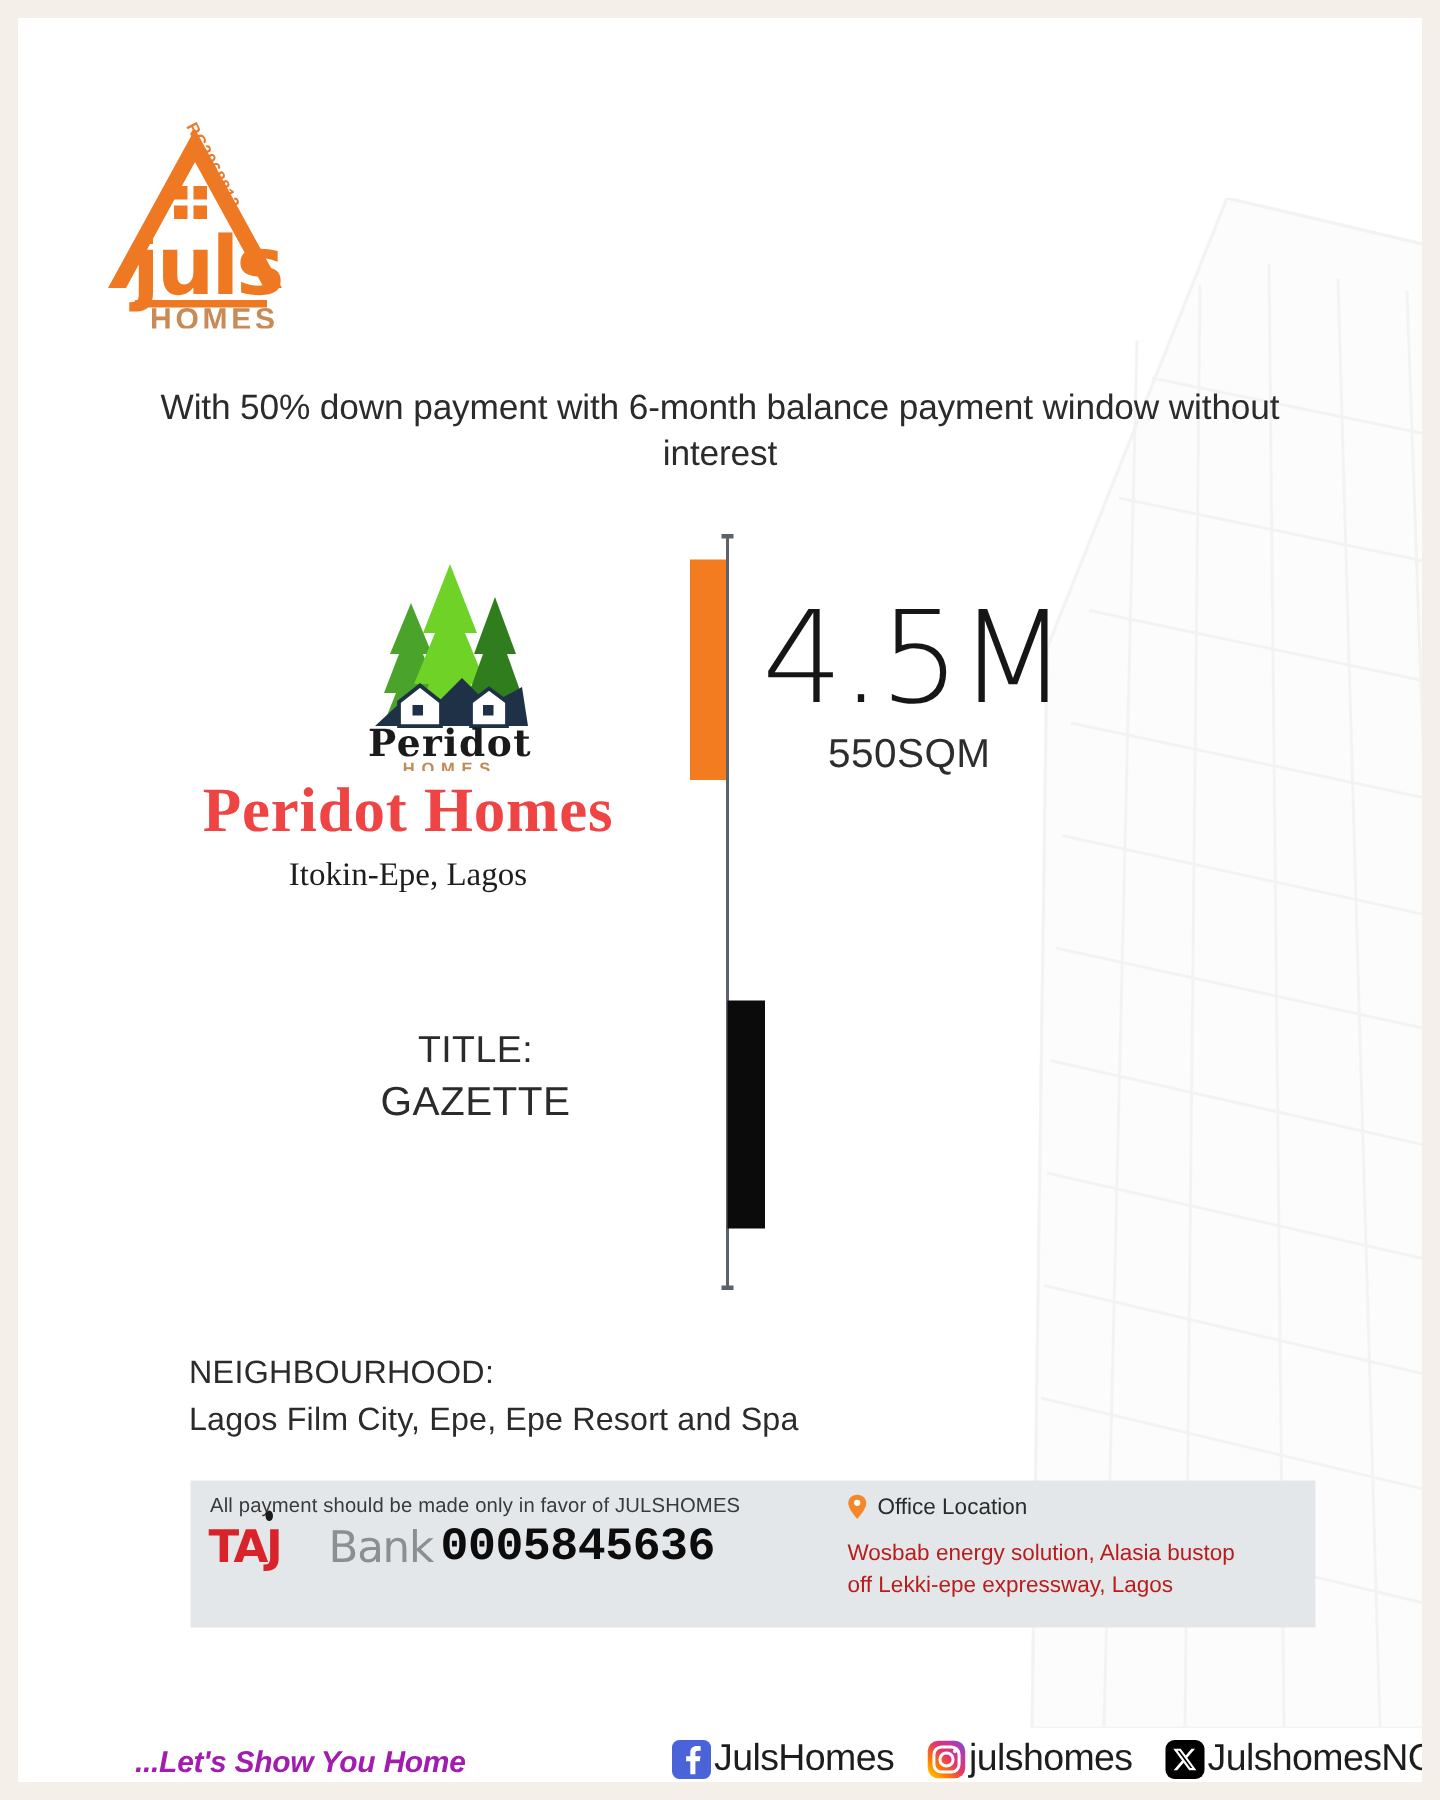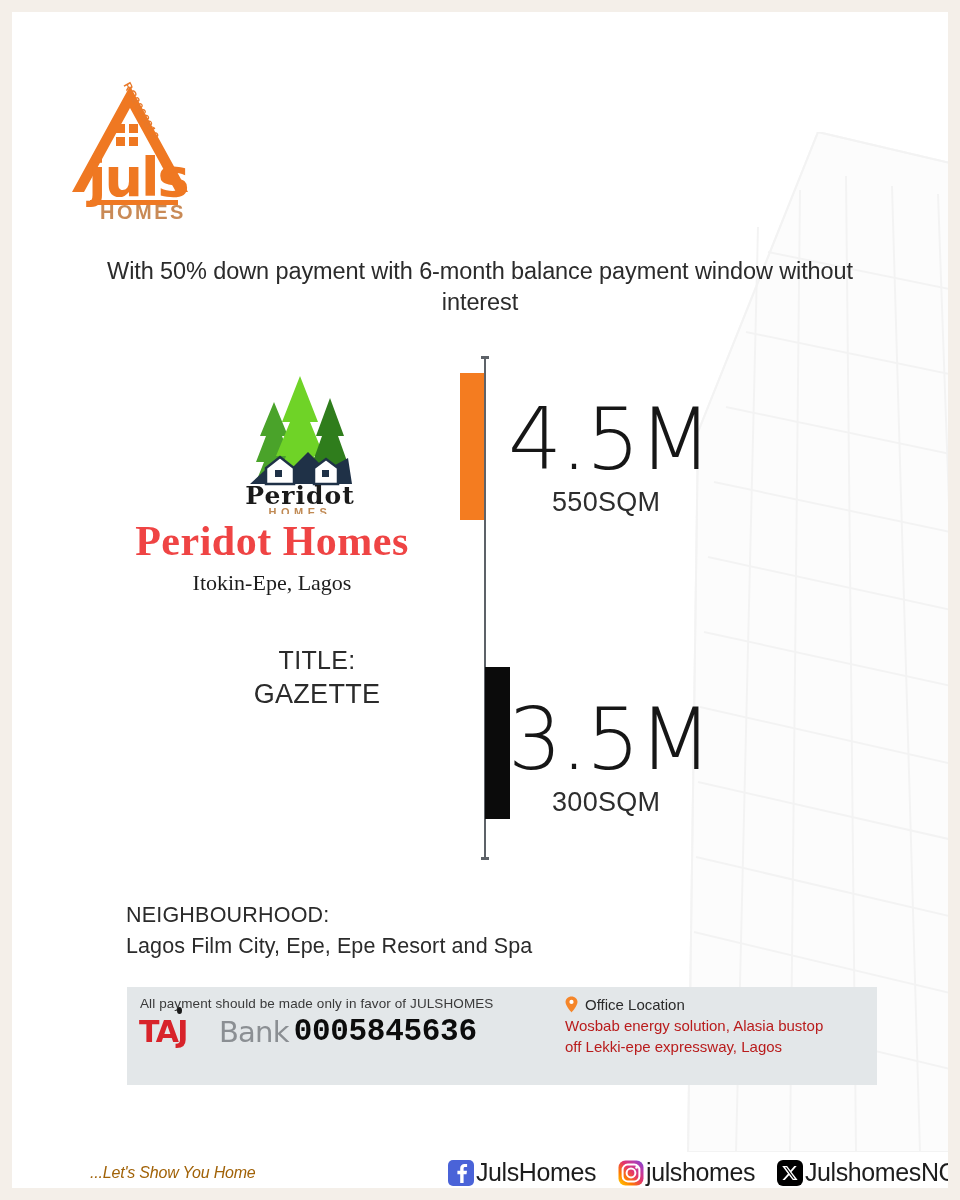--- a/index.html
+++ b/index.html
@@ -85,21 +85,21 @@
     width:400px;
     text-align:center;
     font-family:"Liberation Serif", serif;
     font-size:22px;
     color:#1d1d1d;
   }
 
   
   .title-block {
     position:absolute;
-    left:150px; top:632px;
+    left:150px; top:672px;
     width:310px;
     text-align:center;
     color:#2b2b2b;
     line-height:1.3;
   }
   .title-block .lbl { font-size:25px; letter-spacing:0.3px; }
   .title-block .val { font-size:27px; letter-spacing:0.3px; }
 
   
   .axis-line {
@@ -221,36 +221,36 @@
     margin-left:5px;
     font-family:Liberation Mono, monospace;
   }
   .office-wrap {
     position:absolute;
     left:438px; top:9px;
     width:300px;
   }
   .office-head {
     display:flex; align-items:center; gap:7px;
-    margin-bottom:2px;
+    margin-bottom:12px;
   }
   .office-title { font-size:15px; color:#2b2b2b; }
   .office-addr {
     font-size:15px; color:#b91c1c;
     line-height:1.42;
   }
 
   
   .tagline {
     position:absolute;
     left:78px; top:1152px;
-    font-size:16px;
+    font-size:20px;
     font-style:italic;
-    font-weight:400;
-    color:#a16207;
+    font-weight:700;
+    color:#a21caf;
     font-family:"Liberation Sans", sans-serif;
     letter-spacing:-0.2px;
   }
   .socials {
     position:absolute;
     left:436px; top:1146px;
     display:flex; align-items:flex-end;
     gap:22px;
   }
   .social {
@@ -361,24 +361,20 @@
     <div class="axis-cap-bot"></div>
 
     <div class="bar-orange"></div>
     <div class="bar-black"></div>
 
     <div class="price-top">
       <div class="price-amt">4.5M</div>
       <div class="price-area">550SQM</div>
     </div>
 
-    <div class="price-bottom">
-      <div class="price-amt">3.5M</div>
-      <div class="price-area">300SQM</div>
-    </div>
 
     <div class="neighbourhood">
       <div class="lbl">NEIGHBOURHOOD:</div>
       <div class="val">Lagos Film City, Epe, Epe Resort and Spa</div>
     </div>
 
     <div class="pay-bar">
       <div class="pay-note">All payment should be made only in favor of JULSHOMES</div>
 
       <div class="bank-row">

